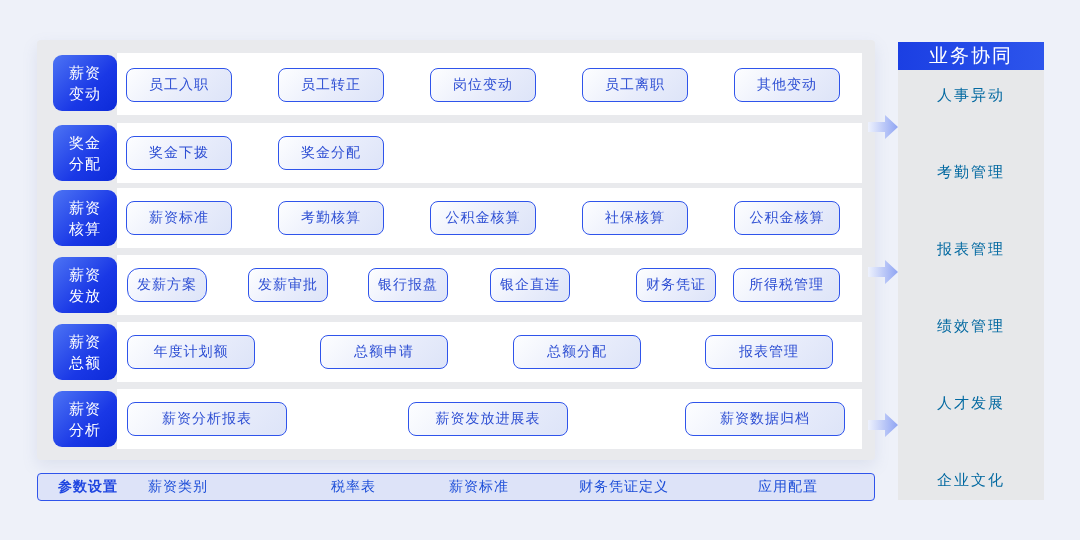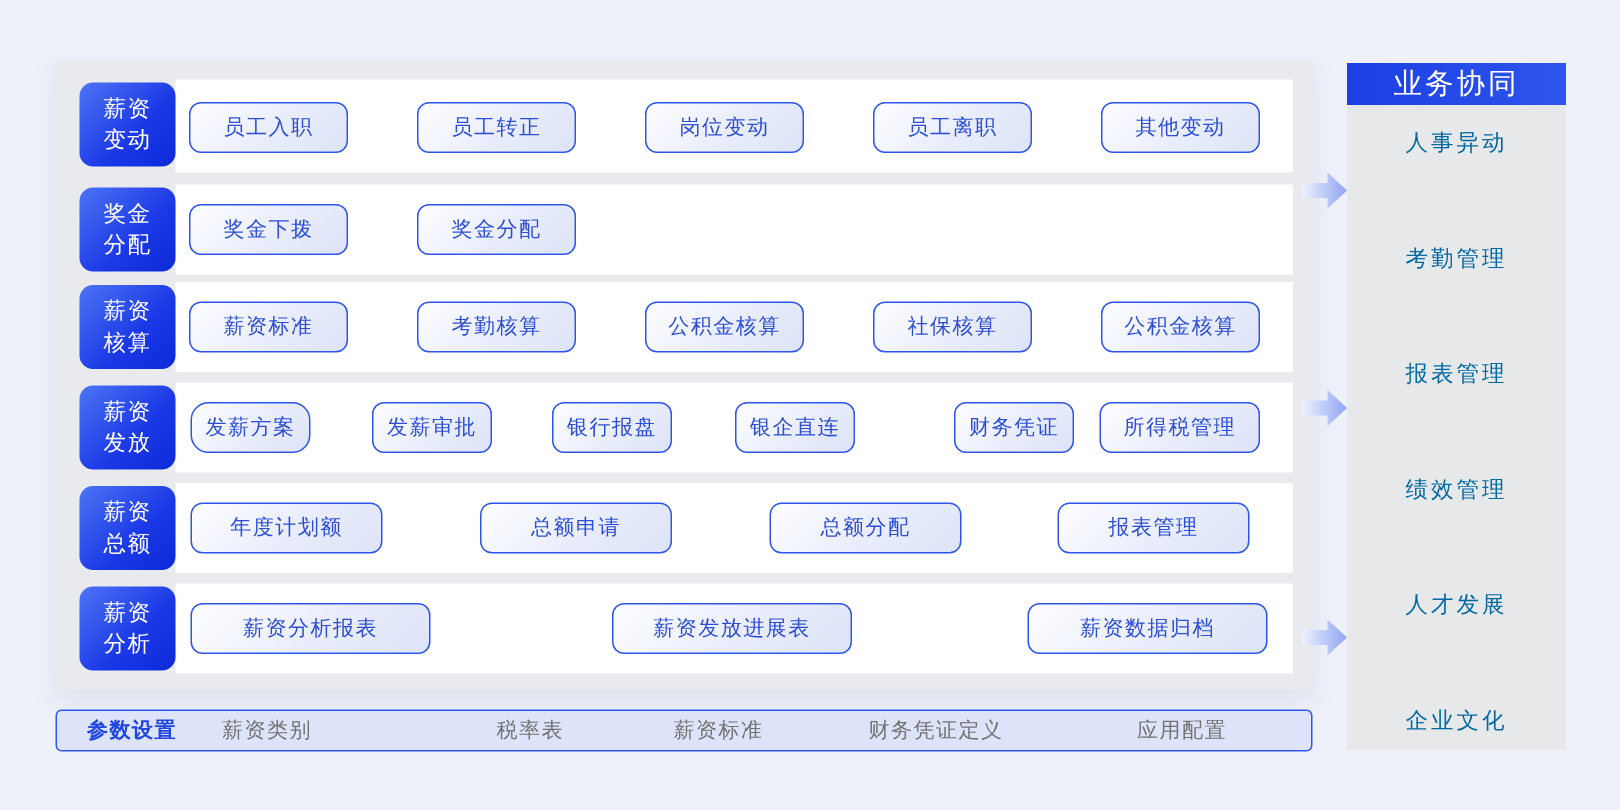--- a/index.html
+++ b/index.html
@@ -43,21 +43,21 @@
   .q0{left:10px;border-radius:12px;} .q1{left:131px;} .q2{left:251px;} .q3{left:373px;} .q4{left:519px;text-align:center;} .q5{left:616px;}
   .t0{left:10px;} .t1{left:203px;} .t2{left:396px;} .t3{left:588px;}
   .u0{left:10px;} .u1{left:291px;} .u2{left:568px;}
   
   #config-bar{
     position:absolute;left:37px;top:473px;width:838px;height:28px;box-sizing:border-box;
     background:#dde3f8;border:1.5px solid #2f54eb;border-radius:4px;
   }
   #config-bar .cfg{
     position:absolute;top:0;height:100%;display:flex;align-items:center;
-    font-size:14px;color:#737373;letter-spacing:1px;cursor:pointer;
+    font-size:14px;color:#1d4ed8;letter-spacing:1px;cursor:pointer;
   }
   #config-bar .cfg-title{color:#1f46e0;font-weight:bold;cursor:default;}
   .c0{left:20px;} .c1{left:110px;} .c2{left:293px;} .c3{left:411px;} .c4{left:541px;} .c5{left:720px;}
   
   #sidebar{
     position:absolute;left:898px;top:42px;width:146px;height:458px;
     background:#e7e8ea;
   }
   #sidebar-header{
     height:28px;display:flex;align-items:center;justify-content:center;

